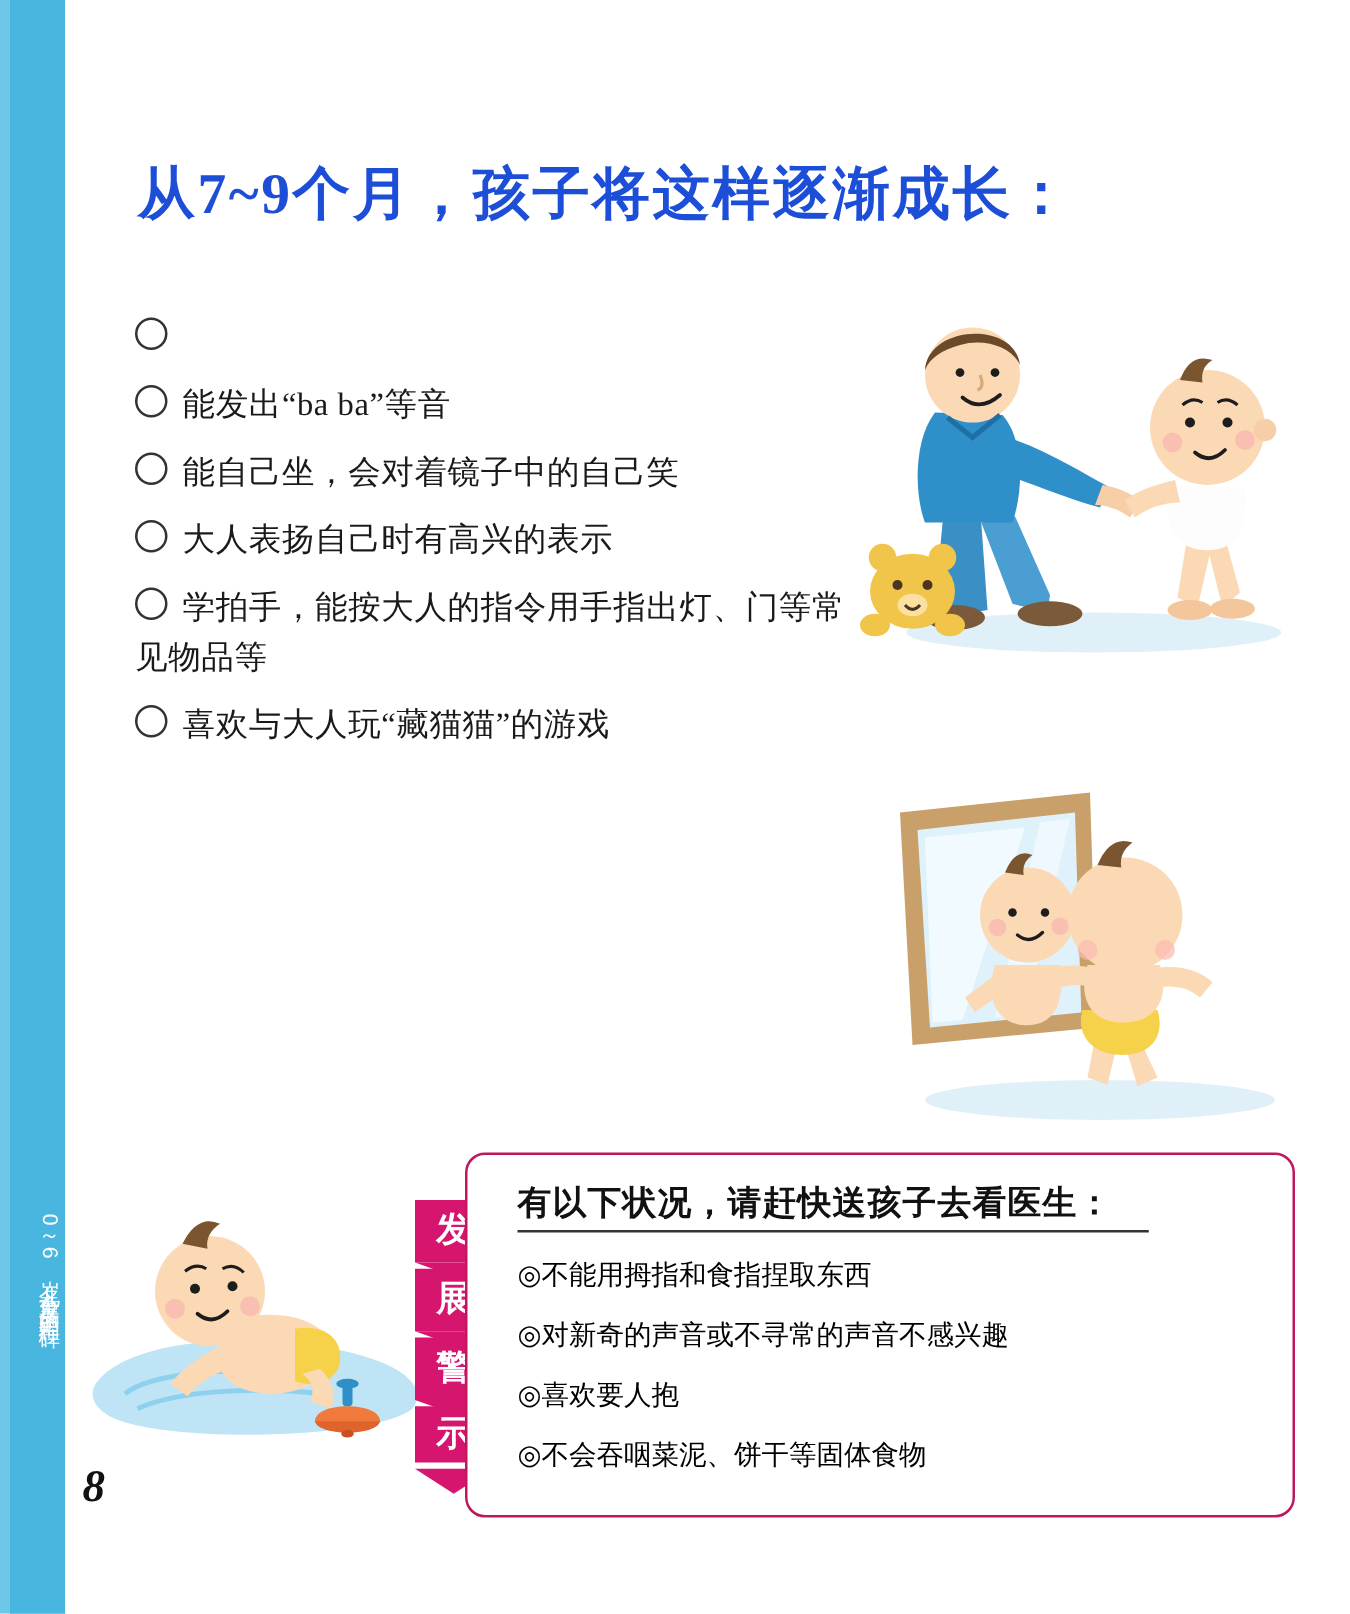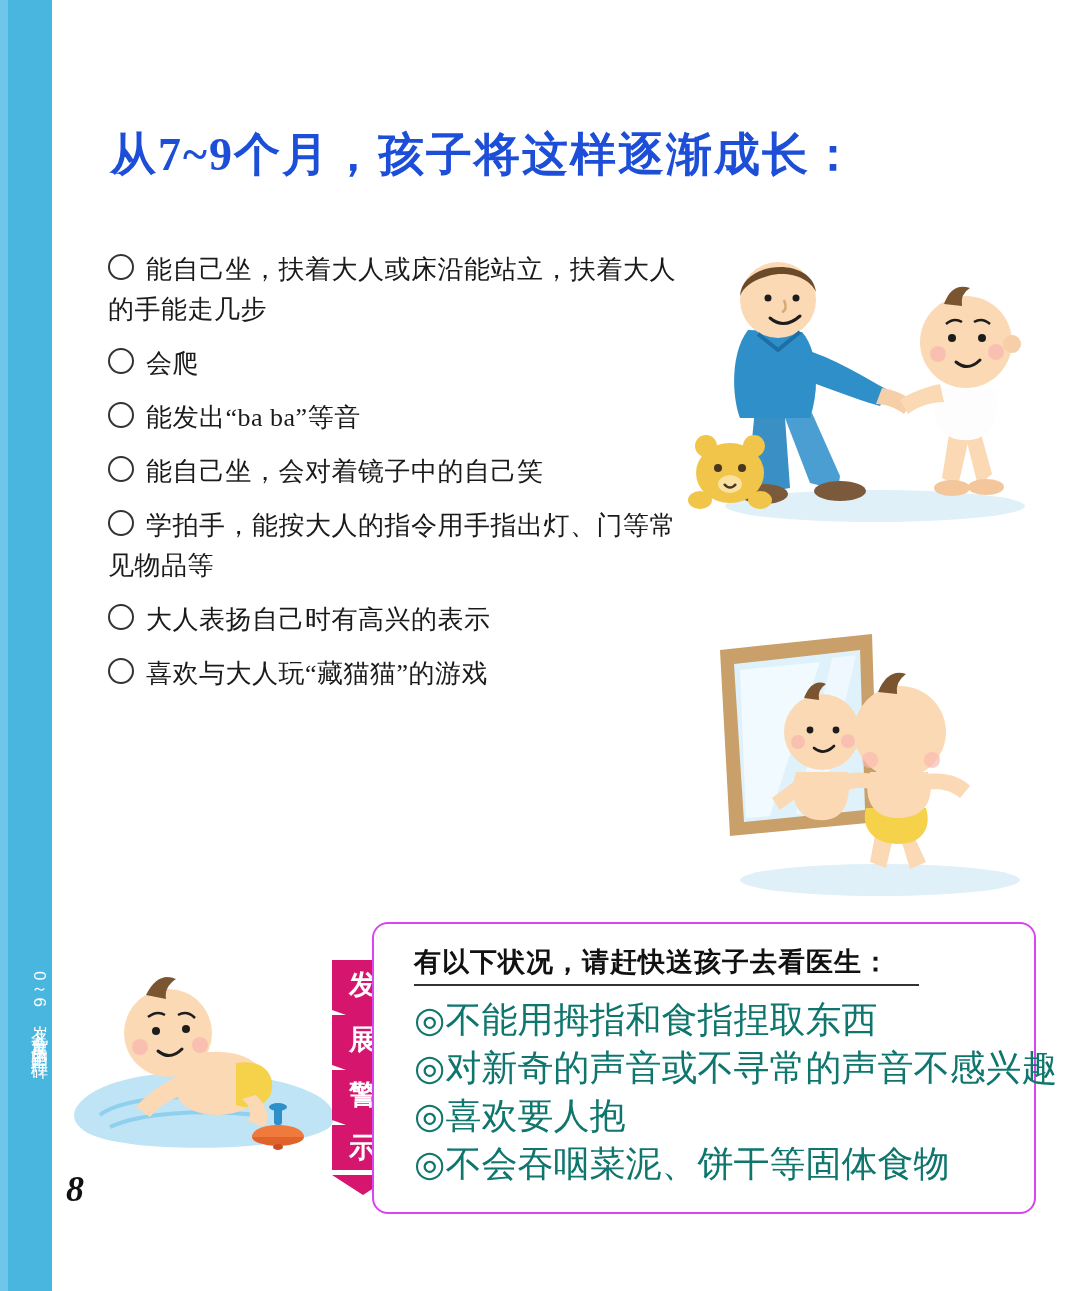--- a/index.html
+++ b/index.html
@@ -114,21 +114,21 @@
     height: 220px;
   }
 
   
   .warn-box {
     position: absolute;
     left: 372px;
     top: 922px;
     width: 660px;
     height: 288px;
-    border: 2px solid #d946ef;
+    border: 2px solid #be185d;
     border-radius: 16px;
     background: #ffffff;
   }
   .warn-title {
     position: absolute;
     left: 40px;
     top: 20px;
     font-size: 27px;
     font-weight: bold;
     color: #111;
@@ -143,23 +143,23 @@
     height: 2px;
     background: #333;
   }
   .warn-list {
     position: absolute;
     left: 40px;
     top: 72px;
     width: 600px;
   }
   .warn-item {
-    font-size: 36px;
+    font-size: 22px;
     line-height: 48px;
-    color: #0f766e;
+    color: #000000;
     white-space: nowrap;
   }
 
   
   .banner {
     position: absolute;
     left: 332px;
     top: 960px;
     width: 62px;
     height: 215px;
@@ -222,36 +222,33 @@
 <body>
 
 <div class="spine"></div>
 <div class="spine-inner"></div>
 <div class="spine-text">0～6 岁 儿 童 发 展 的 里 程 碑</div>
 
 <div class="page-title">从7~9个月，孩子将这样逐渐成长：</div>
 
 <div class="checklist">
   <div class="check-item">
-    <span class="check-circle"></span><span class="check-text">能自己坐，扶着大人或床沿能站立，扶着大人的手能走几步</span>
-  </div>
-  <div class="check-item">
-    <span class="check-circle"></span><span class="check-text">会爬</span>
+    <span class="check-circle"></span>
   </div>
   <div class="check-item">
     <span class="check-circle"></span><span class="check-text">能发出“ba ba”等音</span>
   </div>
   <div class="check-item">
     <span class="check-circle"></span><span class="check-text">能自己坐，会对着镜子中的自己笑</span>
   </div>
   <div class="check-item">
+    <span class="check-circle"></span><span class="check-text">大人表扬自己时有高兴的表示</span>
+  </div>
+  <div class="check-item">
     <span class="check-circle"></span><span class="check-text">学拍手，能按大人的指令用手指出灯、门等常见物品等</span>
-  </div>
-  <div class="check-item">
-    <span class="check-circle"></span><span class="check-text">大人表扬自己时有高兴的表示</span>
   </div>
   <div class="check-item">
     <span class="check-circle"></span><span class="check-text">喜欢与大人玩“藏猫猫”的游戏</span>
   </div>
 </div>
 
 <div class="illus-walk">
   <svg width="400" height="310" viewBox="0 0 400 310">
 
     <ellipse cx="215" cy="268" rx="150" ry="16" fill="#dff0f8"></ellipse>

